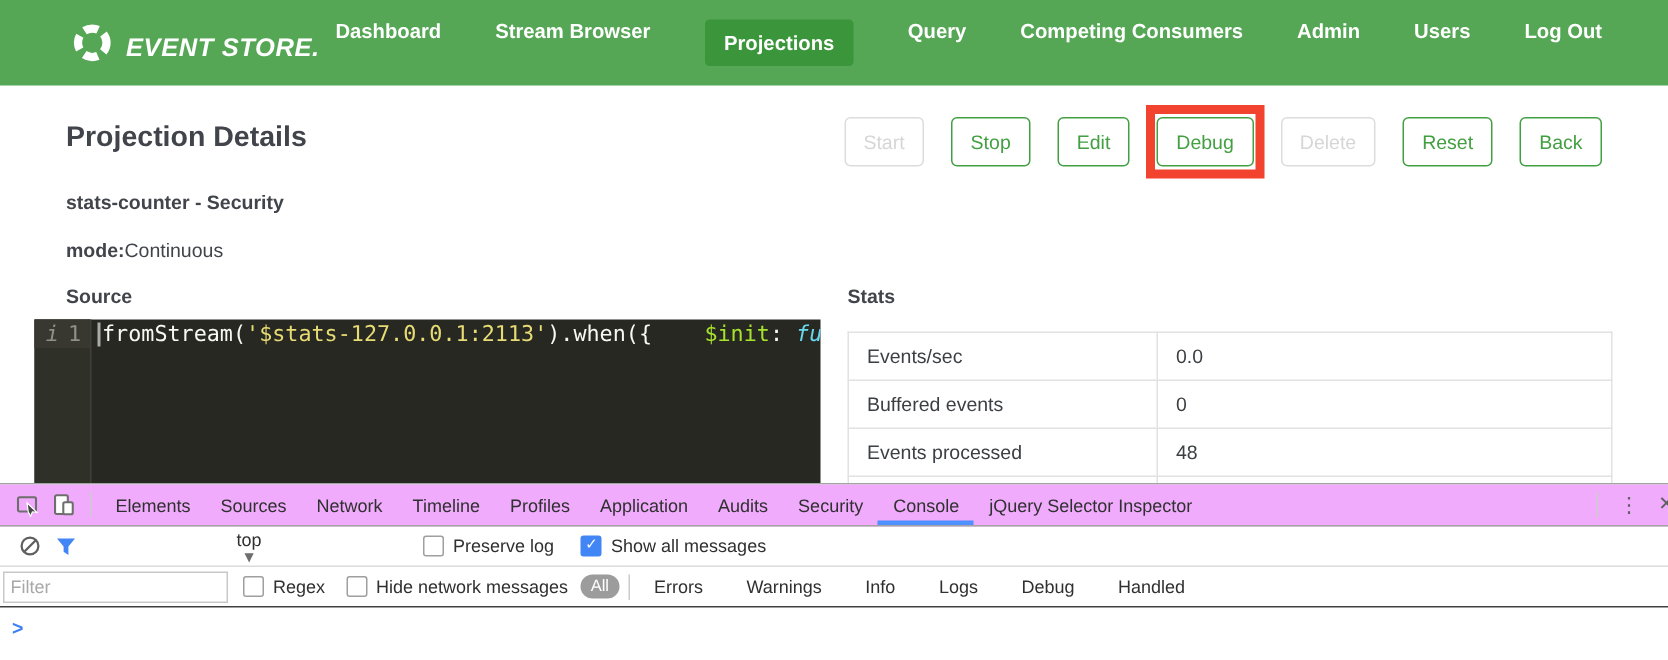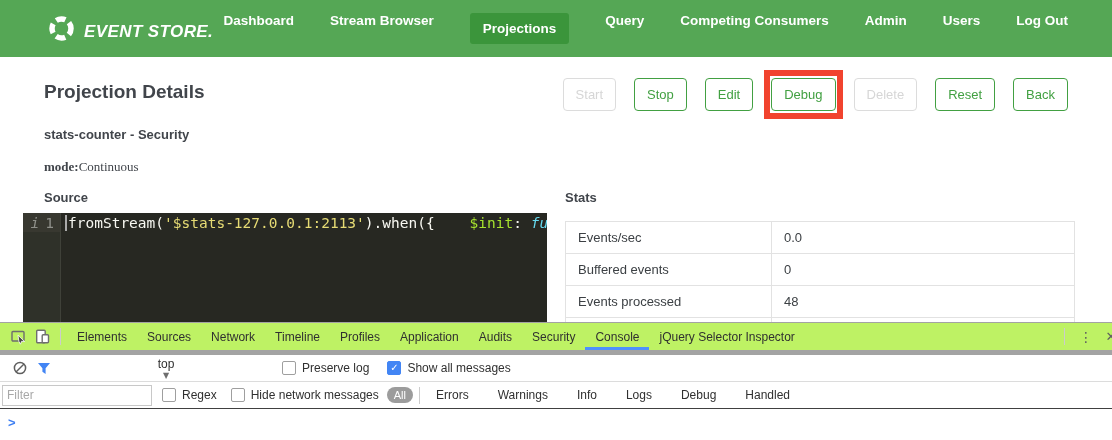--- a/index.html
+++ b/index.html
@@ -15,21 +15,21 @@
   
   main{position:absolute;top:57px;left:0;width:1112px;height:265px;overflow:hidden;}
   .page-title{position:absolute;left:44px;top:24px;margin:0;font-size:19px;font-weight:bold;color:#41454b;}
   .actions{position:absolute;top:21px;right:44px;display:flex;gap:18px;align-items:center;}
   .btn{height:33px;padding:0 12px;background:#fff;border:1px solid #42a042;color:#42a042;
     font-size:13px;font-family:inherit;border-radius:4px;cursor:pointer;}
   .btn.disabled{border-color:#dcdcdc;color:#d6d6d6;cursor:default;}
   .debug-wrap{position:relative;display:inline-block;}
   .debug-wrap::after{content:'';position:absolute;inset:-8px -7px;border:6px solid #f1432e;pointer-events:none;}
   .status-line{position:absolute;left:44px;top:70px;font-size:13px;font-weight:bold;color:#41454b;}
-  .mode-line{position:absolute;left:44px;top:102px;font-size:13px;color:#41454b;font-family:Liberation Serif, serif;}
+  .mode-line{position:absolute;left:44px;top:102px;font-size:13px;color:#41454b;}
   .mode-line b{font-weight:bold;}
   .section-label{position:absolute;top:133px;font-size:13px;font-weight:bold;color:#41454b;}
   .src-label{left:44px;} .stats-label{left:565px;}
   
   .editor{position:absolute;left:23px;top:156px;width:524px;height:109px;background:#272822;display:flex;
     font-family:"DejaVu Sans Mono",monospace;font-size:14.5px;}
   .gutter{width:38px;background:#2f3129;color:#8f908a;box-sizing:border-box;
     border-right:1px solid rgba(255,255,255,.08);}
   .gutter-row{display:flex;justify-content:flex-end;gap:6px;padding:2px 6px 1px 0;background:#383830;}
   .gutter-info{font-style:italic;}
@@ -37,21 +37,21 @@
   .cursor{display:inline-block;width:2px;height:16px;background:#aaa;vertical-align:text-bottom;margin-right:1px;}
   .tok-str{color:#e6db74;} .tok-prop{color:#a6e22e;} .tok-kw{color:#66d9ef;font-style:italic;}
   
   .stats-table{position:absolute;left:565px;top:164px;width:510px;border-collapse:collapse;
     font-size:13px;color:#3c4044;}
   .stats-table td{border:1px solid #e2e2e2;height:31px;padding:0 0 0 12px;background:#fff;}
   .stats-table td.k{width:193px;}
   
   .devtools{position:absolute;top:322px;left:0;width:1112px;height:118px;background:#fff;
     border-top:1px solid #a3a3a3;box-sizing:border-box;font-size:12px;color:#303030;}
-  .dt-tabs{height:27px;background:#bef264;border-bottom:5px solid #a3a3a3;display:flex;align-items:center;
+  .dt-tabs{height:27px;background:#f0abfc;border-bottom:1px solid #a3a3a3;display:flex;align-items:center;
     padding-left:6px;overflow:hidden;}
   .dt-iconbtn{width:24px;height:21px;display:grid;place-items:center;cursor:pointer;}
   .vsep{width:1px;height:17px;background:#ccc;margin:0 6px;}
   .dt-tab{padding:0 10px;line-height:26px;position:relative;cursor:pointer;white-space:nowrap;}
   .dt-tab.active::after{content:'';position:absolute;left:0;right:0;bottom:0;height:3px;background:#4d90fe;}
   .dt-right{margin-left:auto;display:flex;align-items:center;}
   .kebab{font-family:"DejaVu Sans",sans-serif;font-size:14px;color:#5f5f5f;padding:0 8px;cursor:pointer;}
   .dt-close{font-family:"DejaVu Sans",sans-serif;font-size:13px;color:#5f5f5f;cursor:pointer;
     width:20px;text-align:center;margin-right:-9px;}
   .dt-toolbar{height:26px;border-bottom:1px solid #dcdcdc;display:flex;align-items:center;padding:0 8px;}

